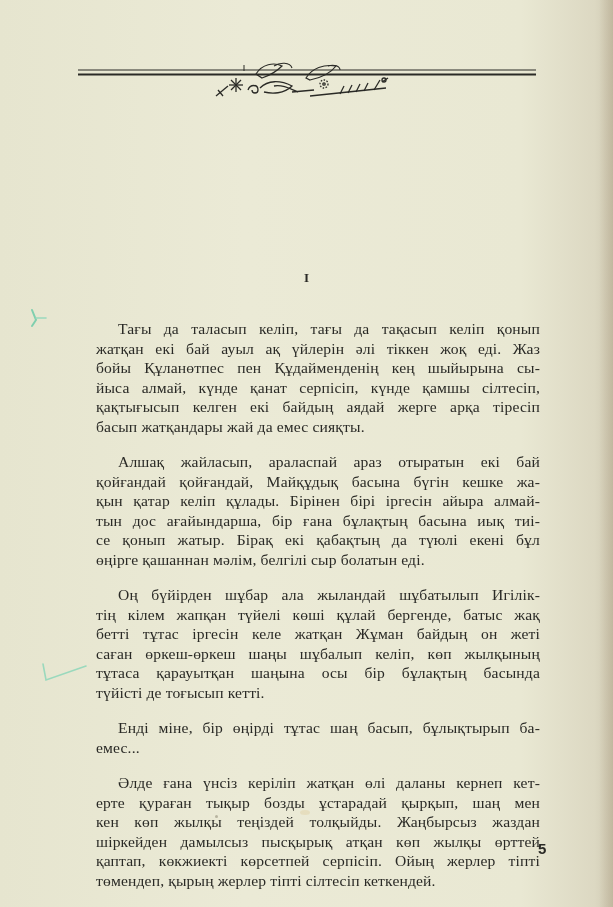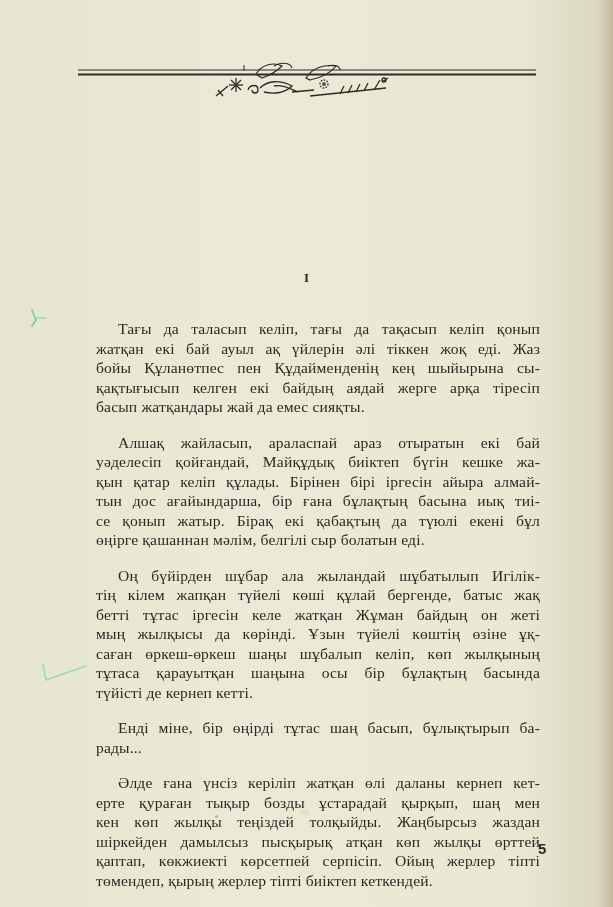--- a/index.html
+++ b/index.html
@@ -139,51 +139,51 @@
   </svg>
   <svg class="margin-mark" style="left:38px;top:658px;width:50px;height:30px;" viewBox="0 0 50 30">
     <path d="M5 6 L8 22 L48 8" fill="none" stroke="#9ad9bd" stroke-width="1.6" stroke-linecap="round"></path>
   </svg>
 
   <div class="text-body">
     <p class="para">
       <span class="line">Тағы да таласып келіп, тағы да тақасып келіп қонып</span>
       <span class="line" style="text-indent:0">жатқан екі бай ауыл ақ үйлерін әлі тіккен жоқ еді. Жаз</span>
       <span class="line" style="text-indent:0">бойы Құланөтпес пен Құдайменденің кең шыйырына сы-</span>
+      <span class="line" style="text-indent:0">йыса алмай, күнде қанат серпісіп, күнде қамшы сілтесіп,</span>
       <span class="line" style="text-indent:0">қақтығысып келген екі байдың аядай жерге арқа тіресіп</span>
       <span class="line last" style="text-indent:0">басып жатқандары жай да емес сияқты.</span>
     </p>
     <p class="para">
       <span class="line">Алшақ жайласып, араласпай араз отыратын екі бай</span>
-      <span class="line" style="text-indent:0">уәделесіп қойғандай, Майқұдық биіктеп бүгін кешке жа-</span>
+      <span class="line" style="text-indent:0">қойғандай қойғандай, Майқұдық басына бүгін кешке жа-</span>
       <span class="line" style="text-indent:0">қын қатар келіп құлады. Бірінен бірі іргесін айыра алмай-</span>
       <span class="line" style="text-indent:0">тын дос ағайындарша, бір ғана бұлақтың басына иық тиі-</span>
       <span class="line" style="text-indent:0">се қонып жатыр. Бірақ екі қабақтың да түюлі екені бұл</span>
       <span class="line last" style="text-indent:0">өңірге қашаннан мәлім, белгілі сыр болатын еді.</span>
     </p>
     <p class="para">
       <span class="line">Оң бүйірден шұбар ала жыландай шұбатылып Игілік-</span>
       <span class="line" style="text-indent:0">тің кілем жапқан түйелі көші құлай бергенде, батыс жақ</span>
       <span class="line" style="text-indent:0">бетті тұтас іргесін келе жатқан Жұман байдың он жеті</span>
-      <span class="line" style="text-indent:0">мың жылқысы да көрінді. Ұзын түйелі көштің өзіне ұқ-</span>
       <span class="line" style="text-indent:0">саған өркеш-өркеш шаңы шұбалып келіп, көп жылқының</span>
       <span class="line" style="text-indent:0">тұтаса қарауытқан шаңына осы бір  бұлақтың басында</span>
-      <span class="line last" style="text-indent:0">түйісті де кернеп кетті.</span>
+      <span class="line last" style="text-indent:0">түйісті де тоғысып кетті.</span>
     </p>
     <p class="para">
       <span class="line">Енді міне, бір өңірді тұтас шаң басып, бұлықтырып ба-</span>
-      <span class="line last" style="text-indent:0">рады...</span>
+      <span class="line last" style="text-indent:0">емес...</span>
     </p>
     <p class="para">
       <span class="line">Әлде ғана үнсіз керіліп жатқан өлі даланы кернеп кет-</span>
       <span class="line" style="text-indent:0">ерте қураған тықыр бозды ұстарадай қырқып, шаң мен</span>
       <span class="line" style="text-indent:0">кен көп жылқы теңіздей толқыйды.  Жаңбырсыз жаздан</span>
       <span class="line" style="text-indent:0">шіркейден дамылсыз пысқырық атқан көп жылқы өрттей</span>
       <span class="line" style="text-indent:0">қаптап, көкжиекті көрсетпей серпісіп. Ойың жерлер тіпті</span>
-      <span class="line last" style="text-indent:0">төмендеп, қырың жерлер тіпті биіктеп кеткендей.</span>
+      <span class="line last" style="text-indent:0">төмендеп, қырың жерлер тіпті сілтесіп кеткендей.</span>
     </p>
     <p class="para">
       <span class="line">Қысқы қоныстан ұзай алмайтын бірен-саран жатақтар</span>
       <span class="line" style="text-indent:0">әр жерде моладай шошайып тұрған қараша үйлерін көз</span>
     </p>
   </div>
 
   <div class="page-number">5</div>
 </div>
 

